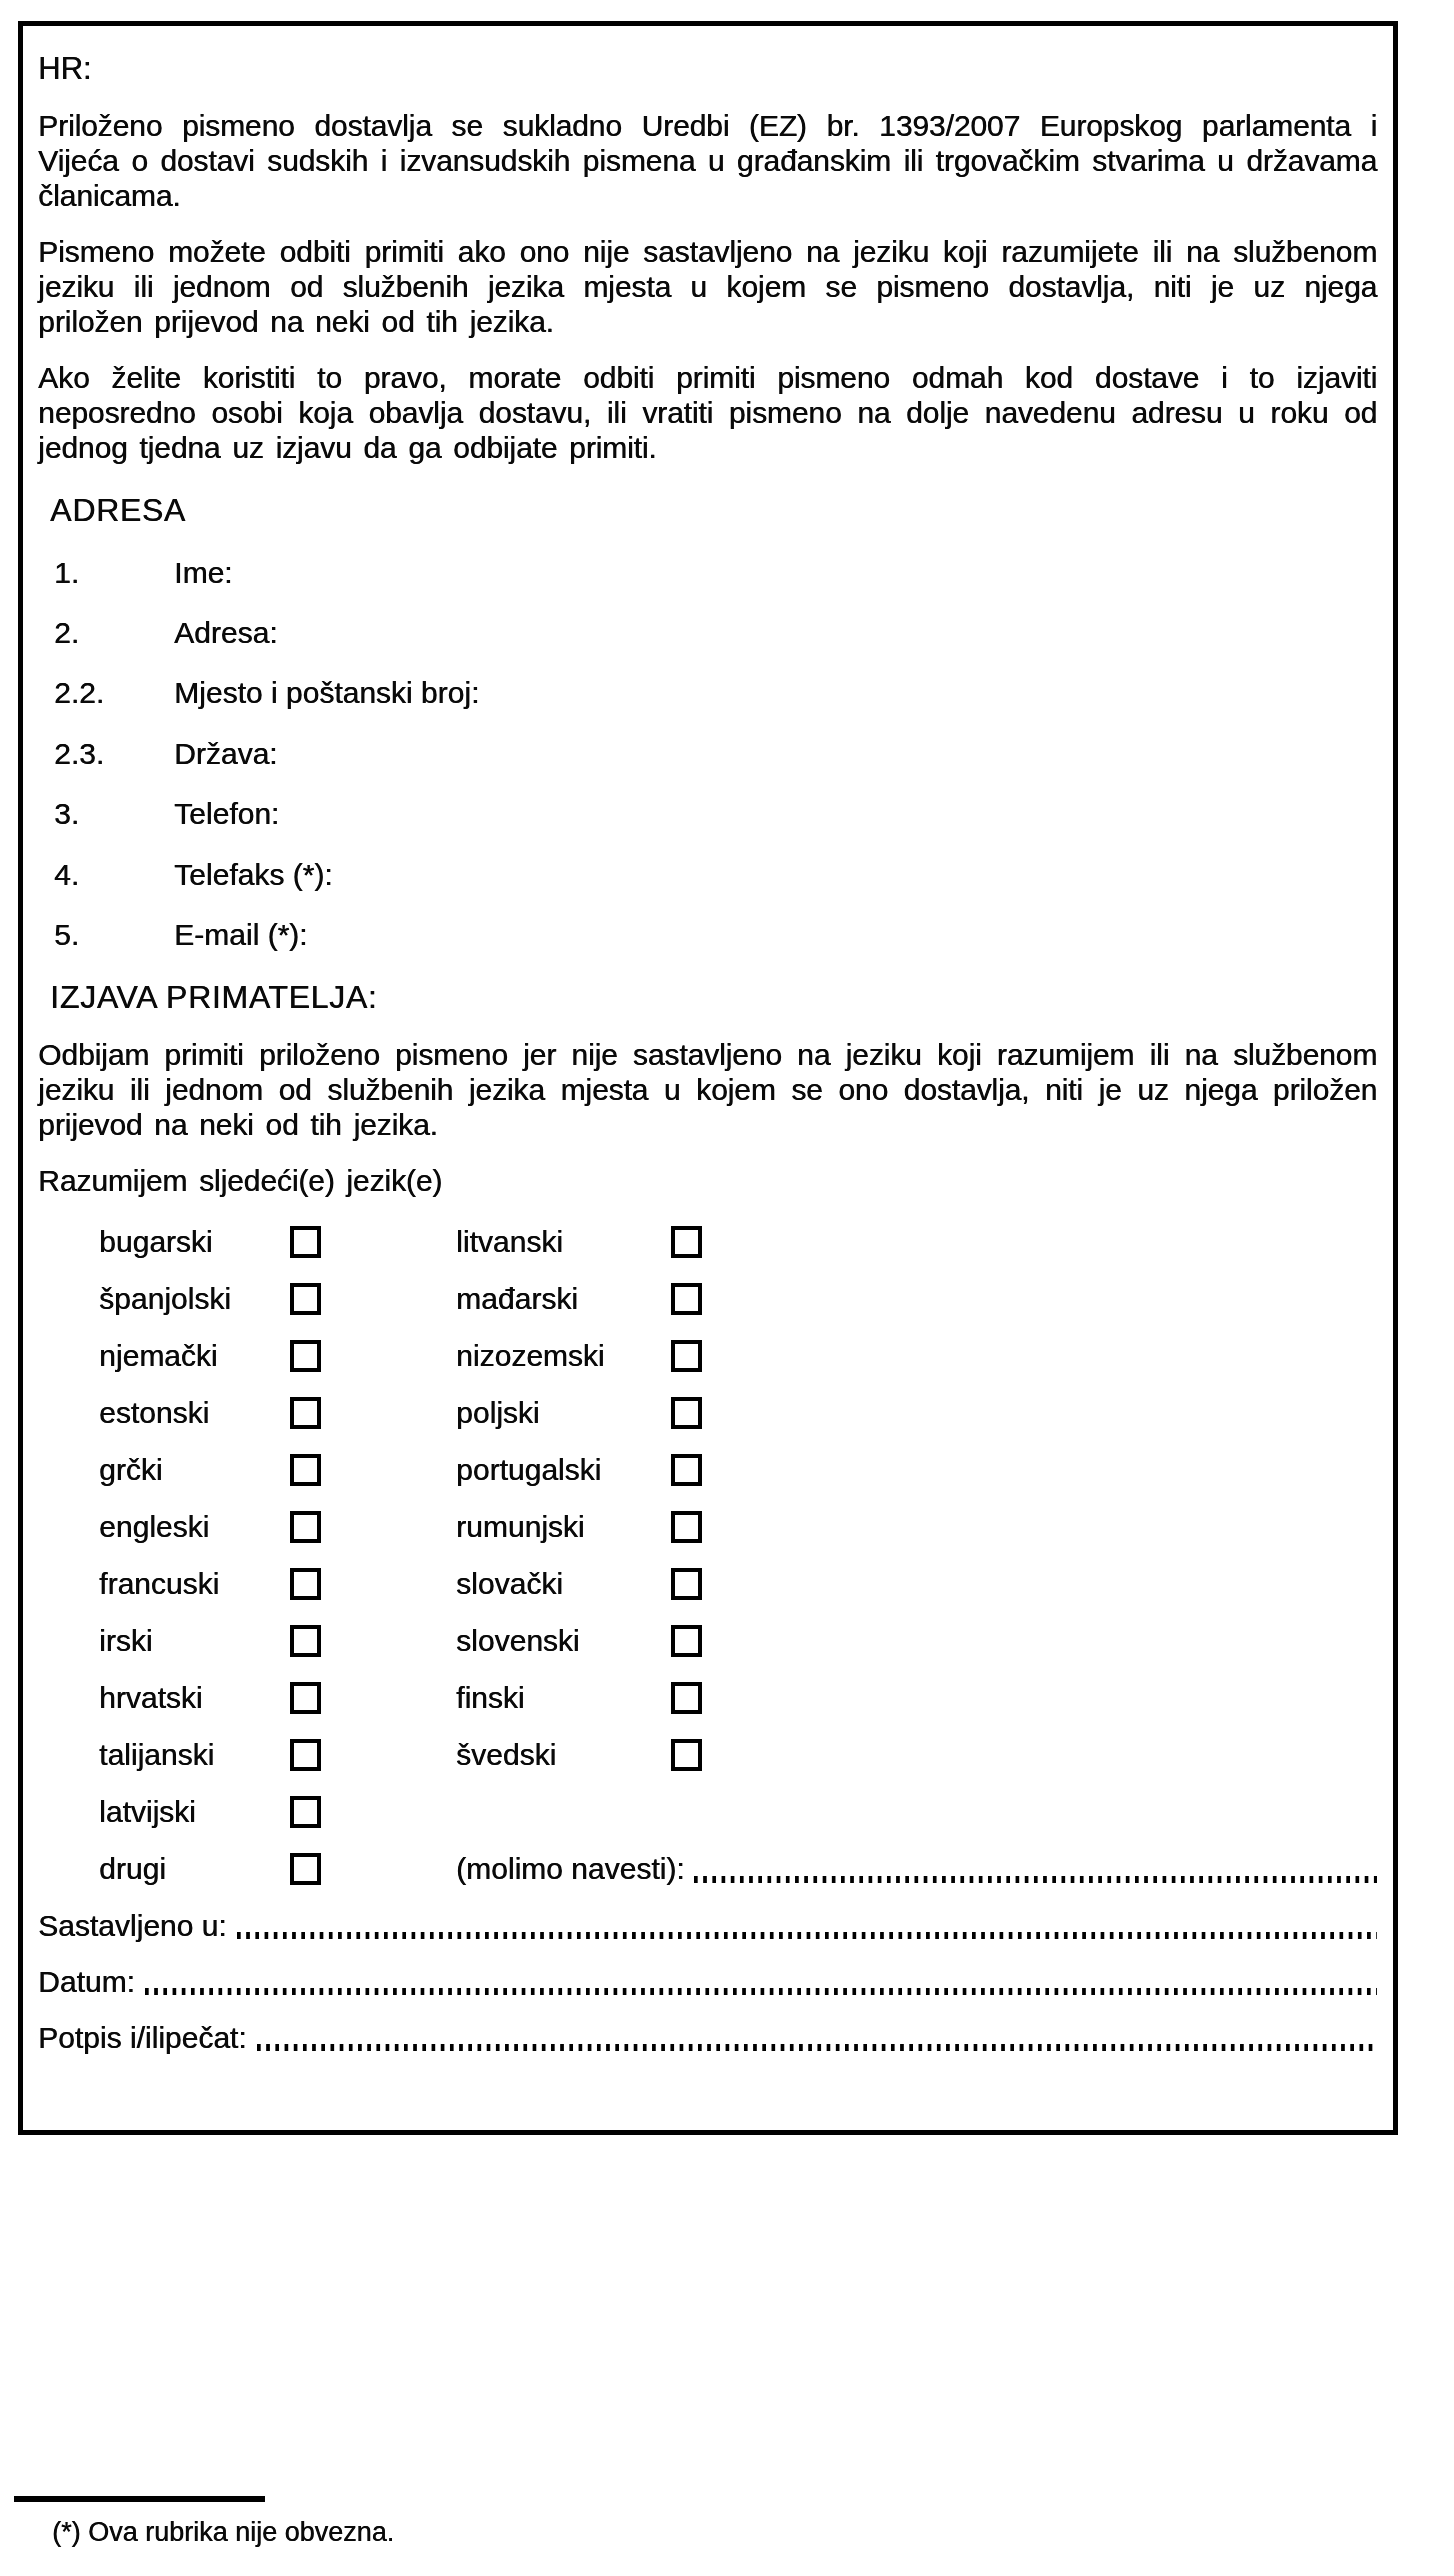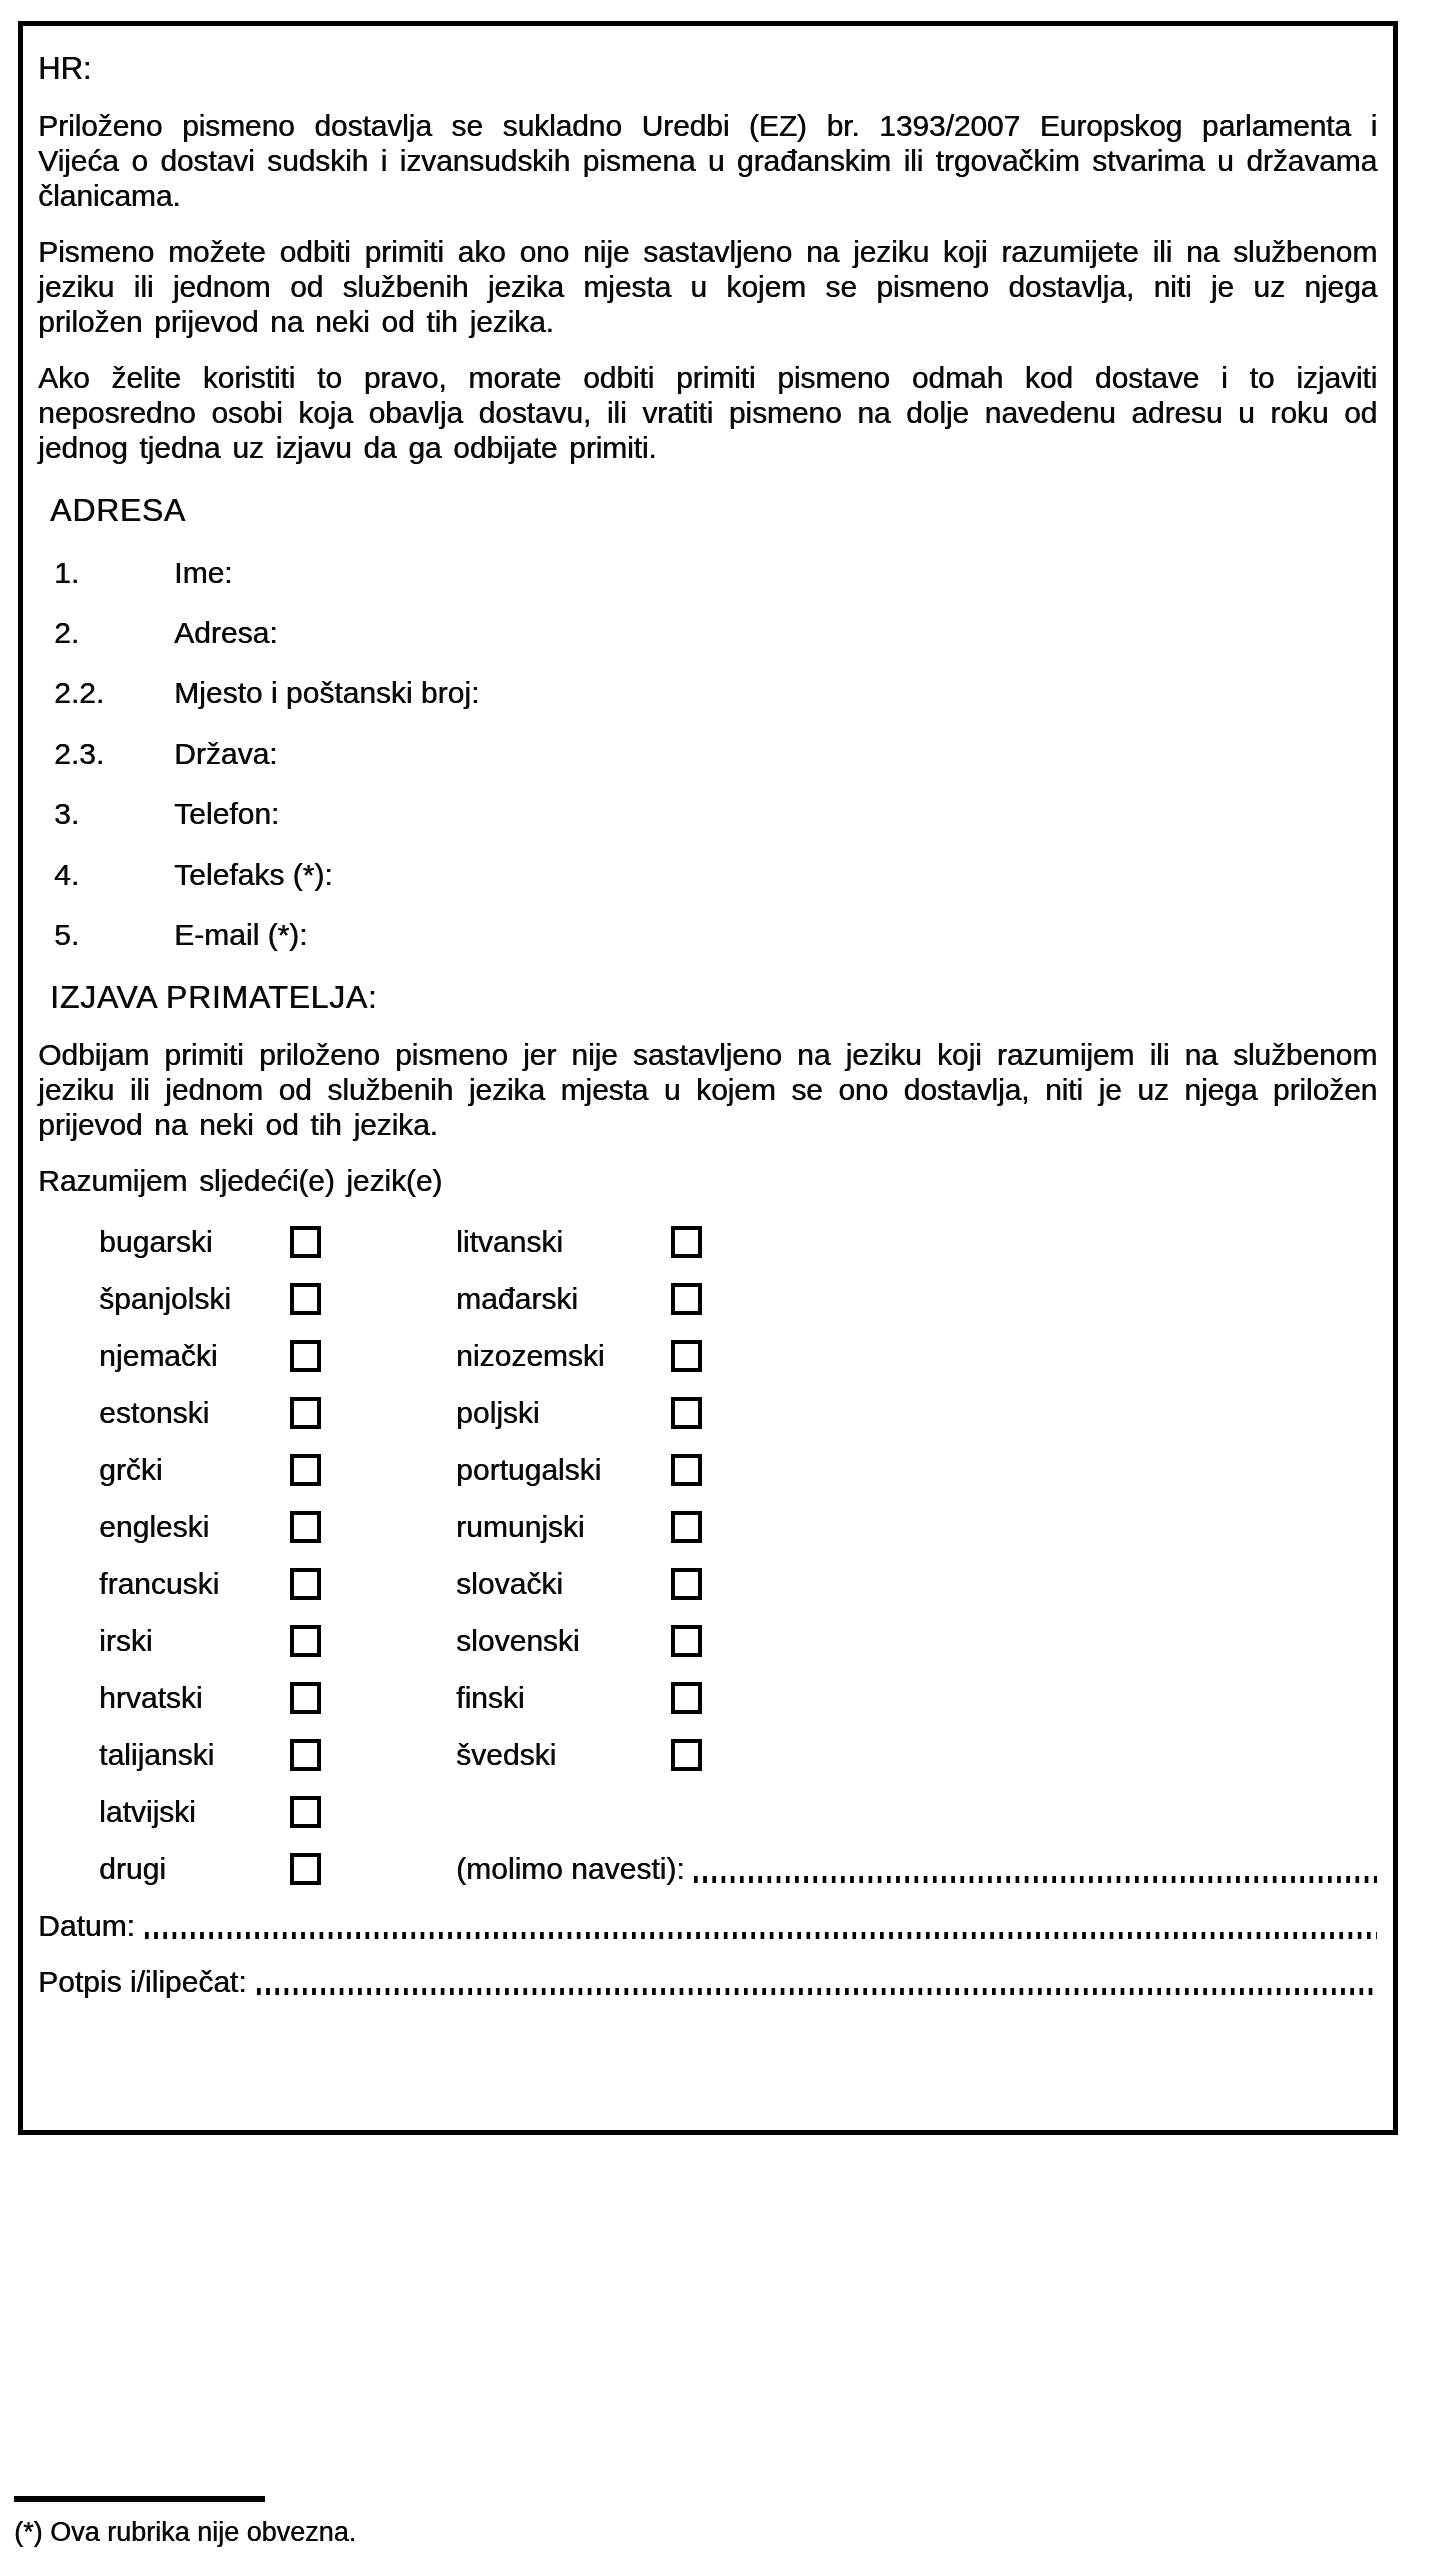--- a/index.html
+++ b/index.html
@@ -37,21 +37,21 @@
   .molimo{white-space:nowrap;}
   .dots{
     flex:1 1 auto;height:9.2px;align-self:flex-end;margin:0 0 3.5px 10px;
     background-image:repeating-linear-gradient(90deg,#000 0 3.5px,transparent 3.5px 9.2px);
     background-repeat:repeat-x;background-position:left bottom;background-size:9.2px 7.8px;
   }
   .field{display:flex;align-items:flex-end;margin:21px 0 0 0;font-size:30px;line-height:35px;}
   .field .flabel{white-space:nowrap;}
   .footnote{position:absolute;left:14px;top:2496px;width:847px;text-shadow:0.4px 0 0 currentColor;}
   .footnote-rule{width:251px;height:5.6px;background:#000;}
-  .footnote-text{margin-top:14px;font-size:27px;line-height:32px;}
+  .footnote-text{margin-top:14px;font-size:27px;line-height:32px;margin-left:38px;}
 </style>
 </head>
 <body>
 
 <div class="form-box">
 
   <p class="lang-code line">HR:</p>
 
   <p class="para">Priloženo pismeno dostavlja se sukladno Uredbi (EZ) br. 1393/2007 Europskog parlamenta i Vijeća o dostavi sudskih i izvansudskih pismena u građanskim ili trgovačkim stvarima u državama članicama.</p>
   <p class="para">Pismeno možete odbiti primiti ako ono nije sastavljeno na jeziku koji razumijete ili na službenom jeziku ili jednom od službenih jezika mjesta u kojem se pismeno dostavlja, niti je uz njega priložen prijevod na neki od tih jezika.</p>
@@ -177,20 +177,24 @@
     </div>
     <div class="lang-row">
       <span class="l1">drugi</span>
       <span class="cb"></span>
       <span class="sp"></span>
       <span class="molimo">(molimo navesti):</span>
       <span class="dots"></span>
     </div>
   </div>
 
+  <div class="field">
+    <span class="flabel">Sastavljeno u:</span>
+    <span class="dots"></span>
+  </div>
   <div class="field">
     <span class="flabel">Datum:</span>
     <span class="dots"></span>
   </div>
   <div class="field">
     <span class="flabel">Potpis i/ilipečat:</span>
     <span class="dots"></span>
   </div>
 
 </div>

